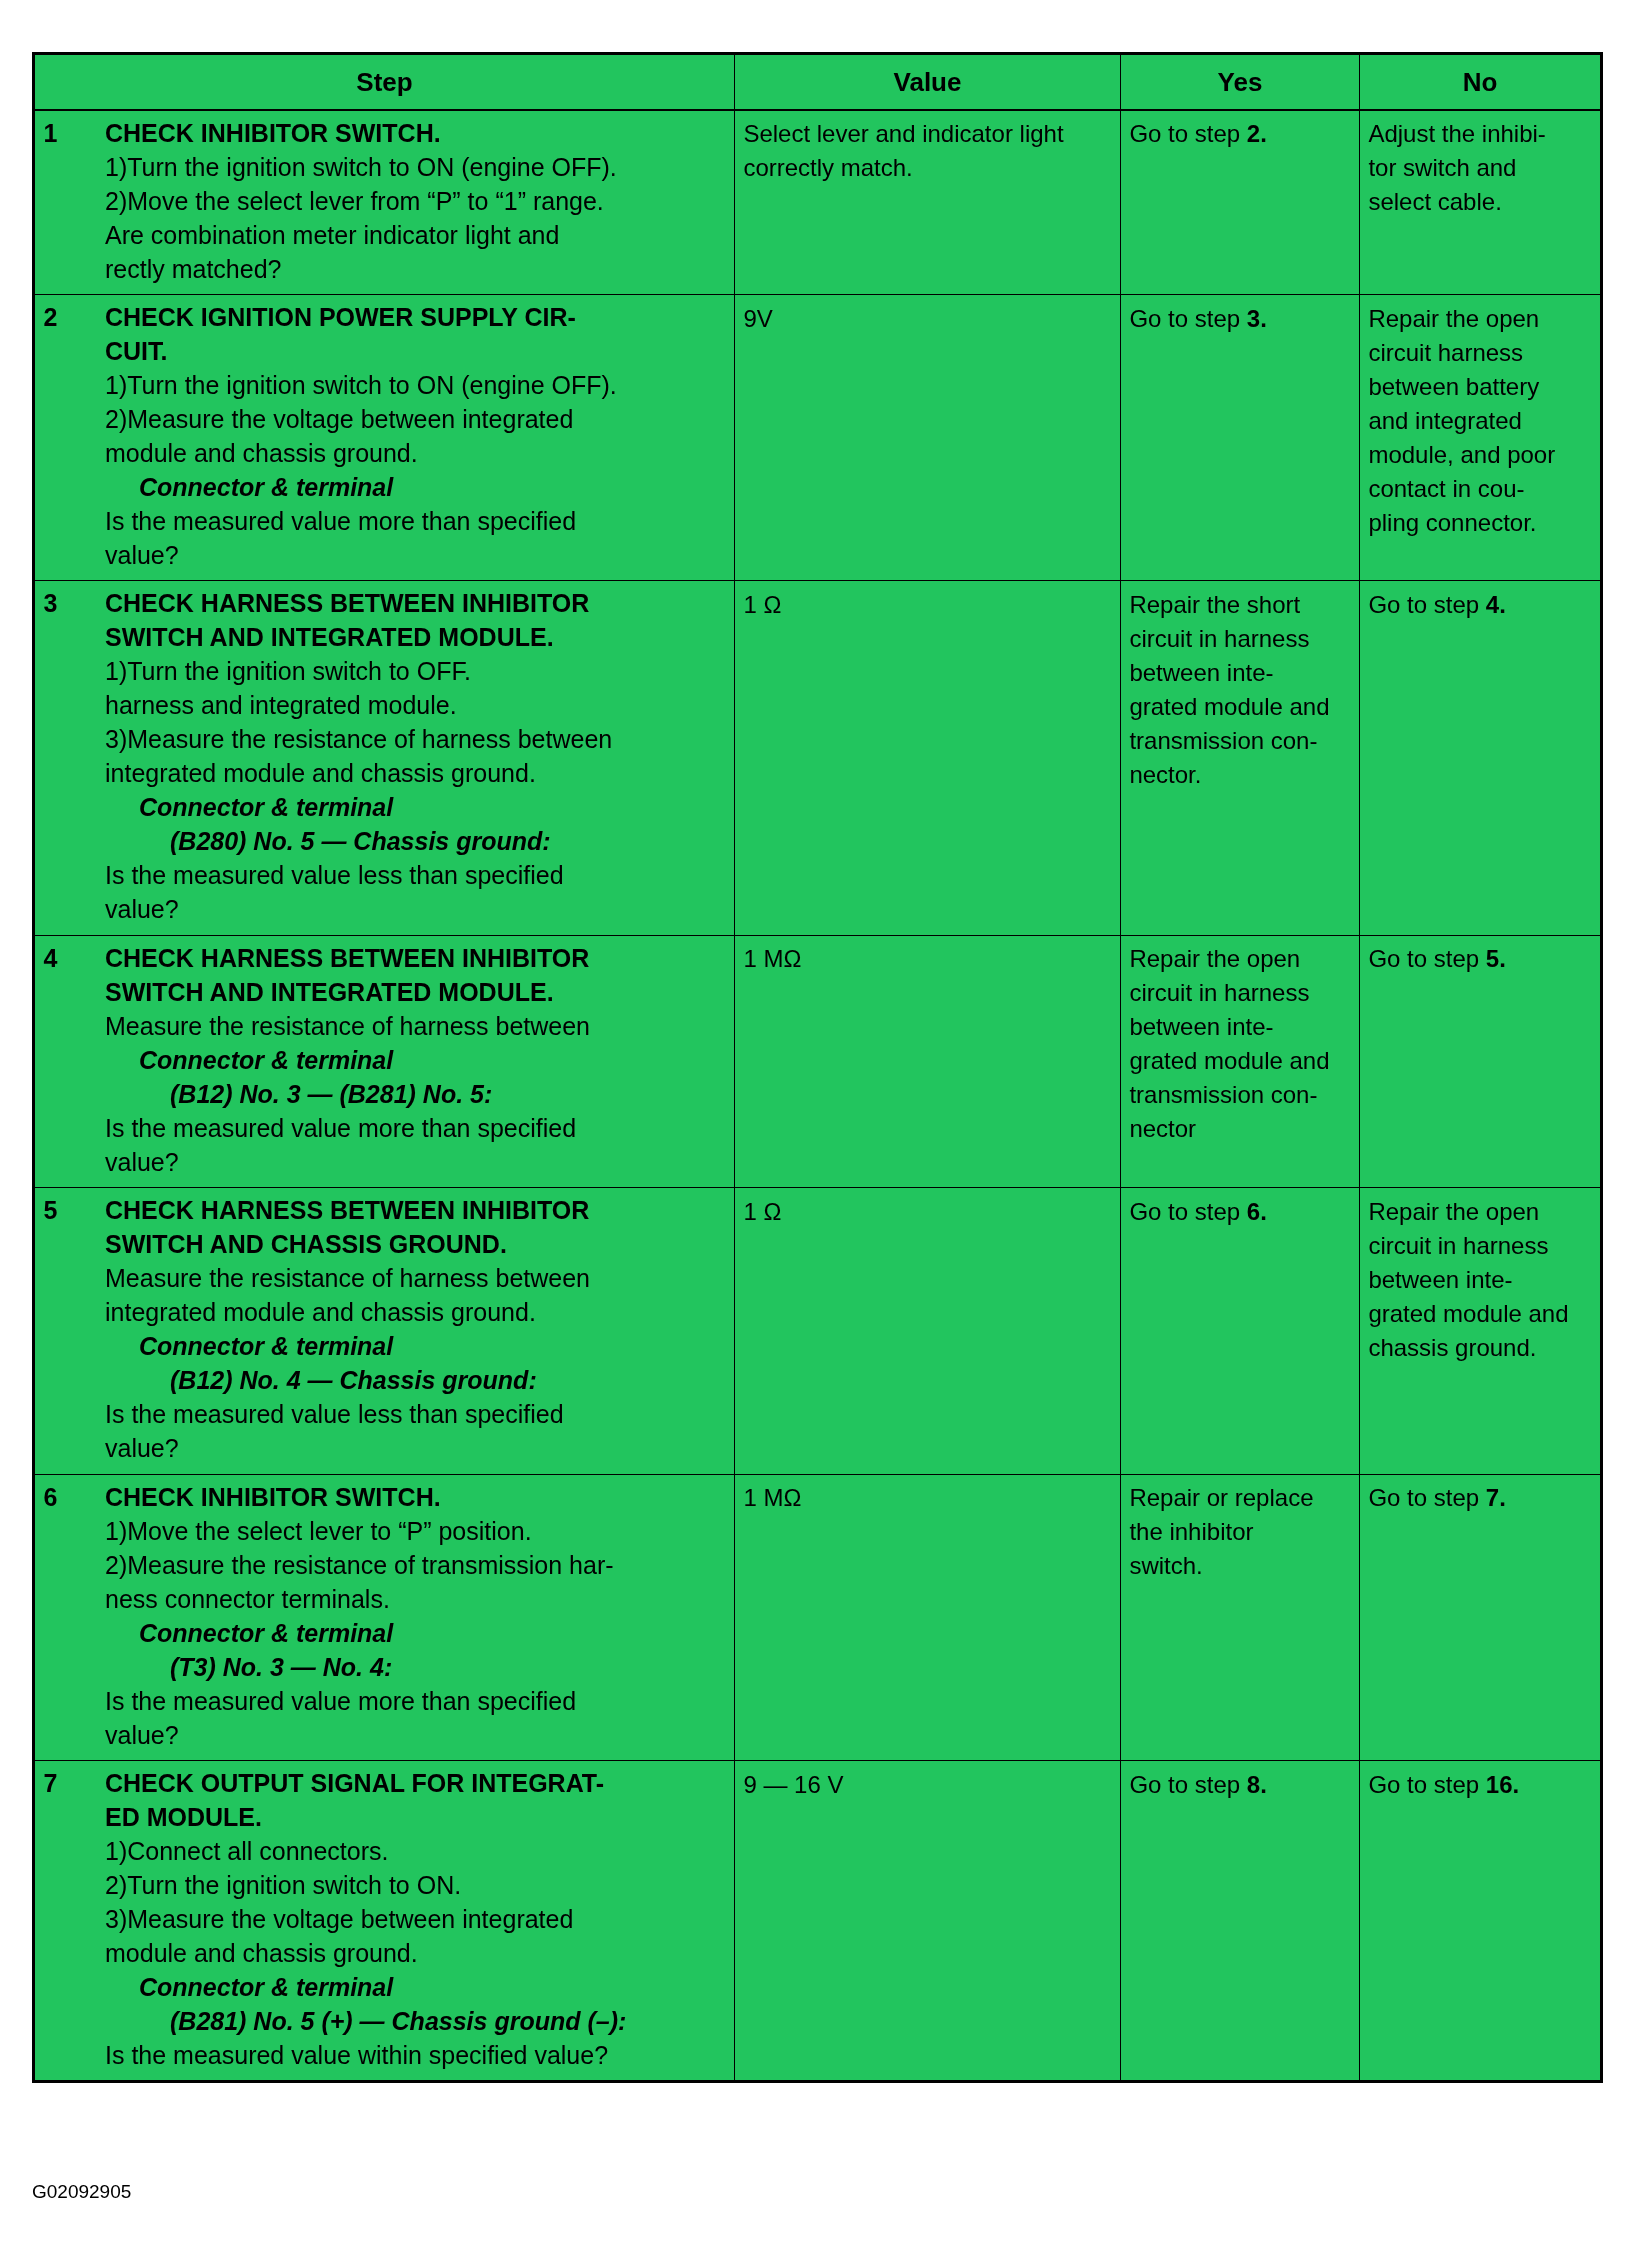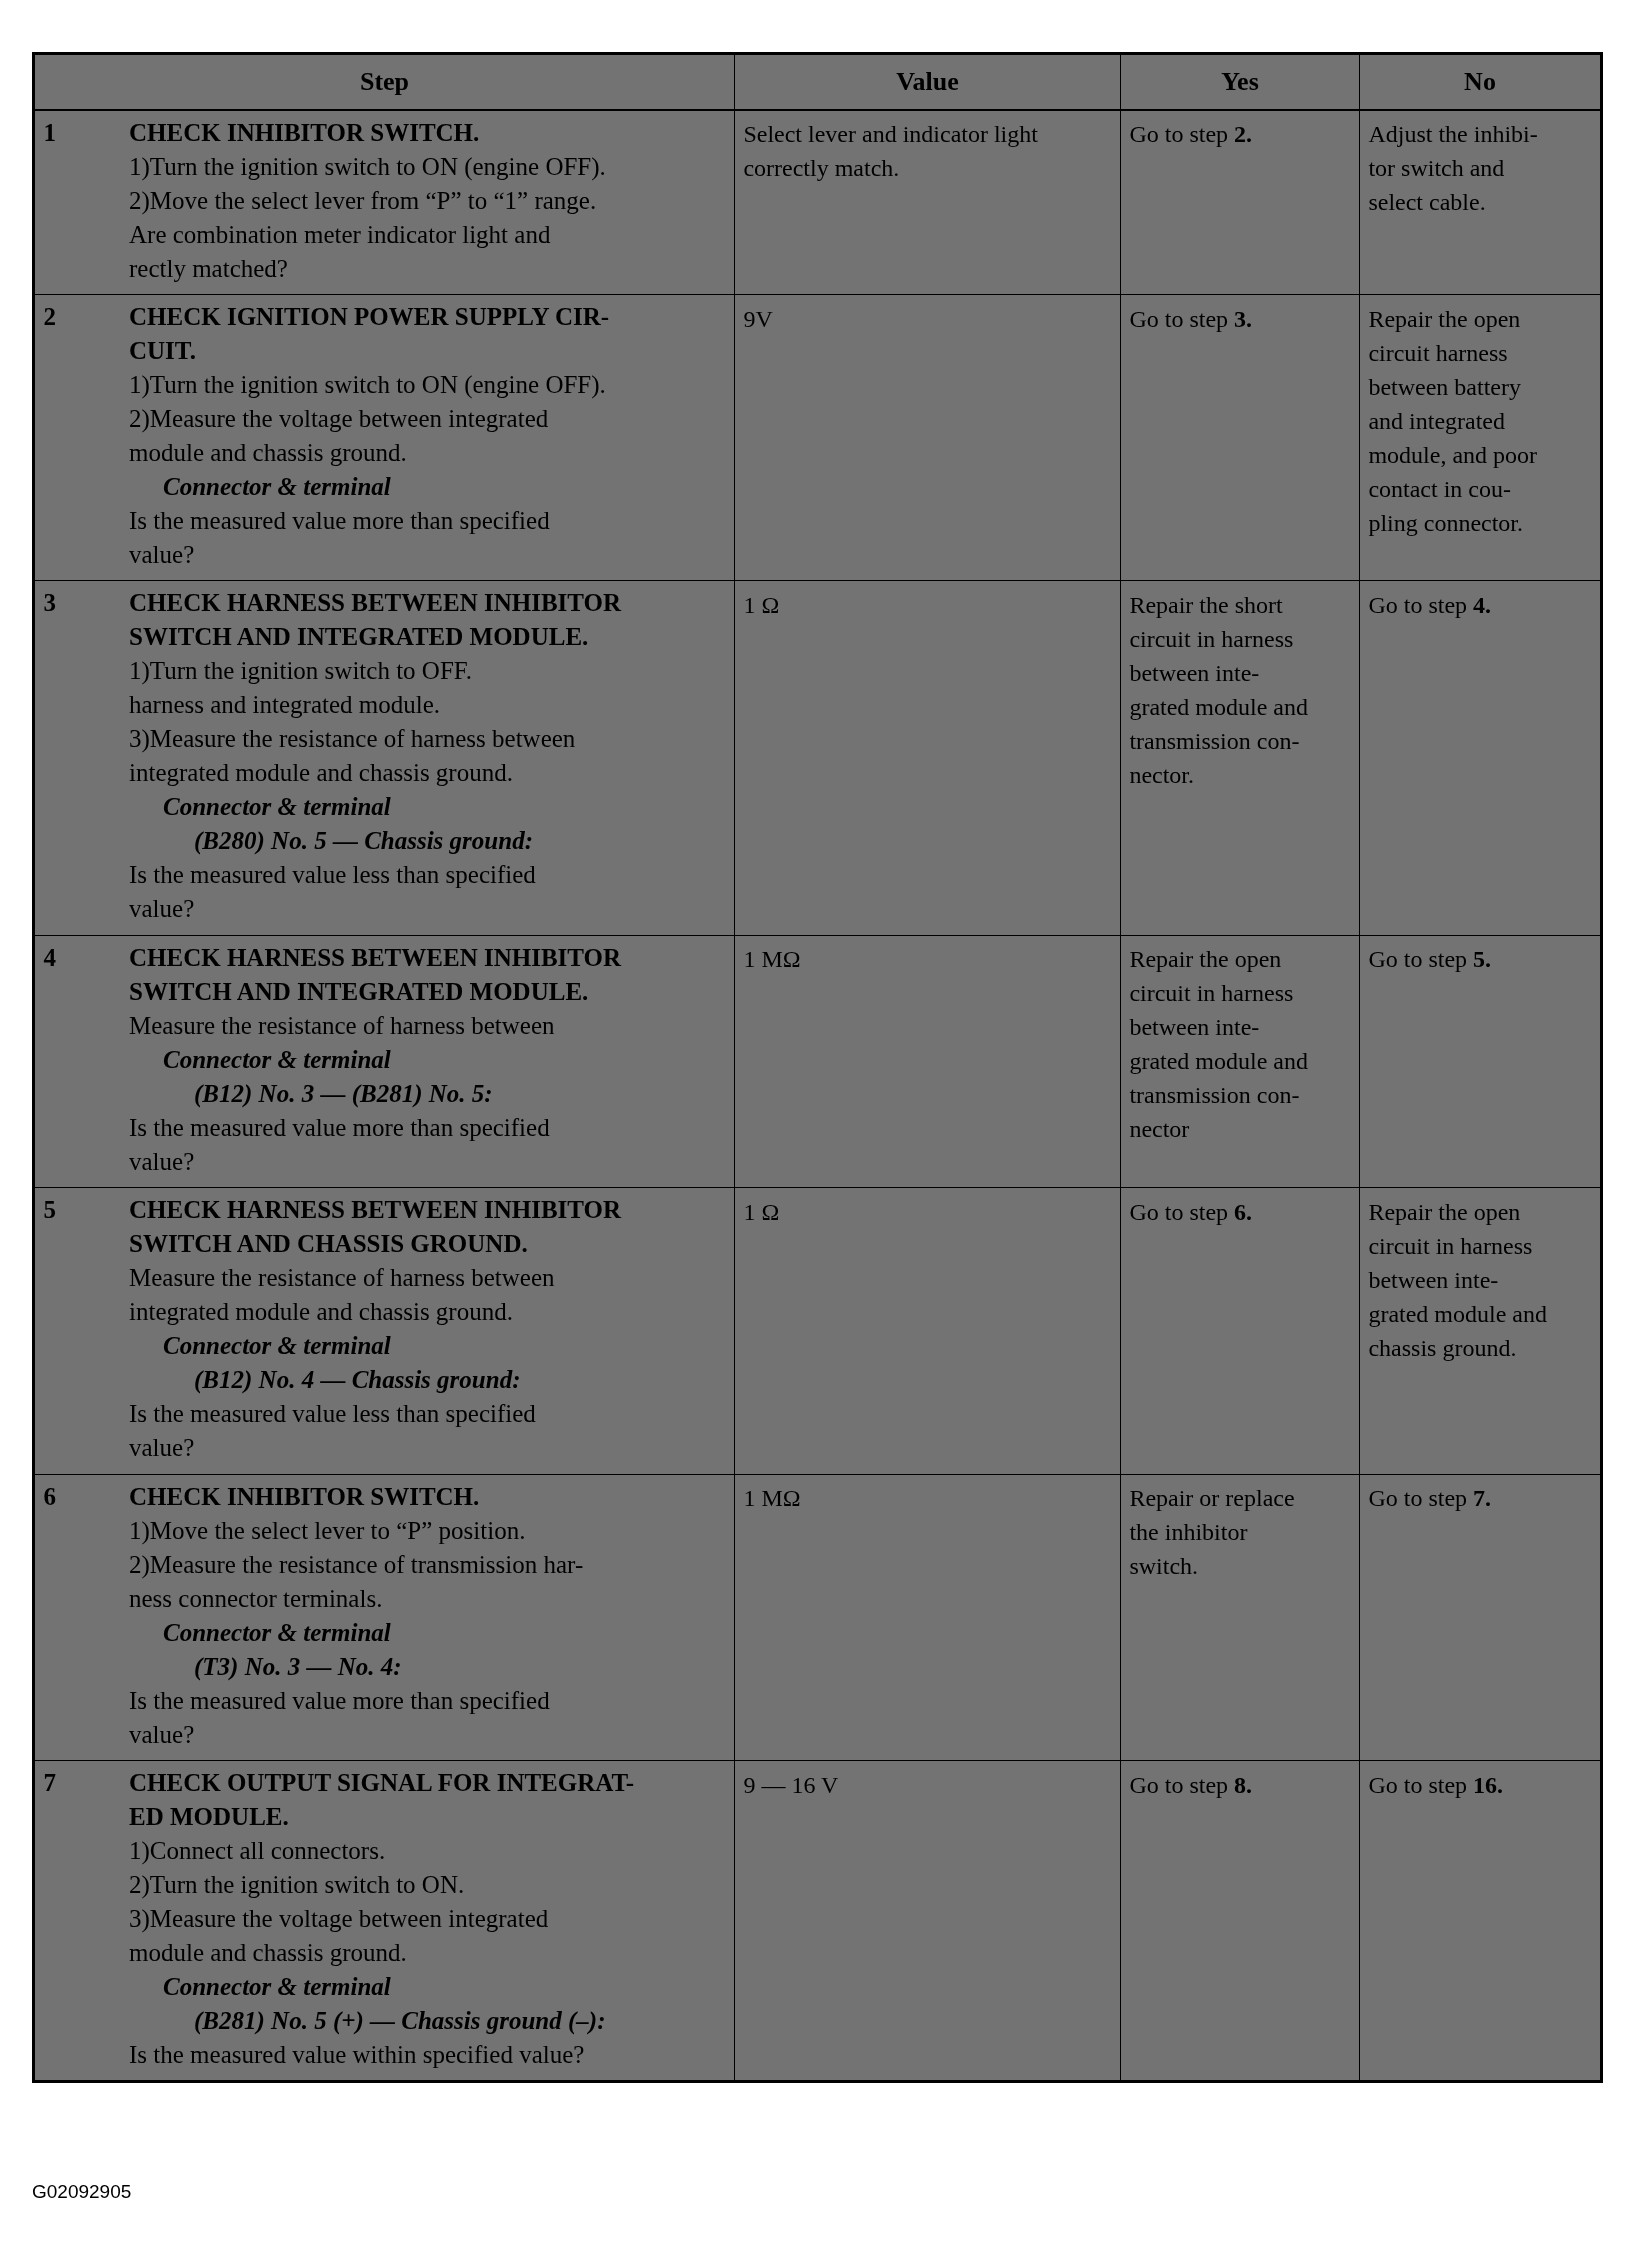--- a/index.html
+++ b/index.html
@@ -2,41 +2,41 @@
 <html style="font-size:13.4px"><head>
 <meta charset="utf-8">
 <style>
   html,body{margin:0;padding:0;background:#ffffff;}
   body{
     width:1629px;height:2261px;position:relative;
     font-family:"Liberation Sans",sans-serif;color:#000;
   }
   .doc-table{
     position:absolute;left:32px;top:52px;width:1565px;
-    border:3.4px solid #000;background:#737373;box-sizing:content-box;font-family:Liberation Serif, serif;
+    border:3.4px solid #000;background:#22c55e;box-sizing:content-box;
   }
   .thead{
     display:grid;grid-template-columns:699px 386px 239px 241px;
     border-bottom:2.5px solid #000;
   }
   .hcell{
     font-weight:700;font-size:26px;line-height:30px;text-align:center;
     padding:11.8px 0 11.8px;
   }
   .hcell + .hcell{border-left:1.7px solid #000;}
   .trow{display:grid;grid-template-columns:699px 386px 239px 241px;}
   #rows .trow + .trow{border-top:1.7px solid #000;}
   .cell{
     position:relative;font-size:25px;line-height:34px;
     padding:5px 8.4px 8.4px;box-sizing:border-box;
   }
   .cell + .cell{border-left:1.7px solid #000;}
   .step-cell{padding:5px 6.7px 8.4px 0;}
   .step-num{position:absolute;left:8.4px;top:5px;font-weight:700;font-size:25px;}
-  .step-content{margin-left:94px;margin-right:5px;}
+  .step-content{margin-left:70px;margin-right:5px;}
   .line{white-space:nowrap;}
   .cell .line{white-space:normal;}
   .l-t{font-weight:700;}
   .l-b{font-weight:400;}
   .l-c{font-weight:700;font-style:italic;padding-left:34px;}
   .l-s{font-weight:700;font-style:italic;padding-left:65px;}
   .value-cell,.yes-cell,.no-cell{font-size:24px;line-height:34px;padding:6.7px 6.7px 8.4px 8.4px;}
   .yes-cell b,.no-cell b{font-weight:700;}
   .footer-code{position:absolute;left:32px;top:2181px;font-size:19px;}
 </style>

